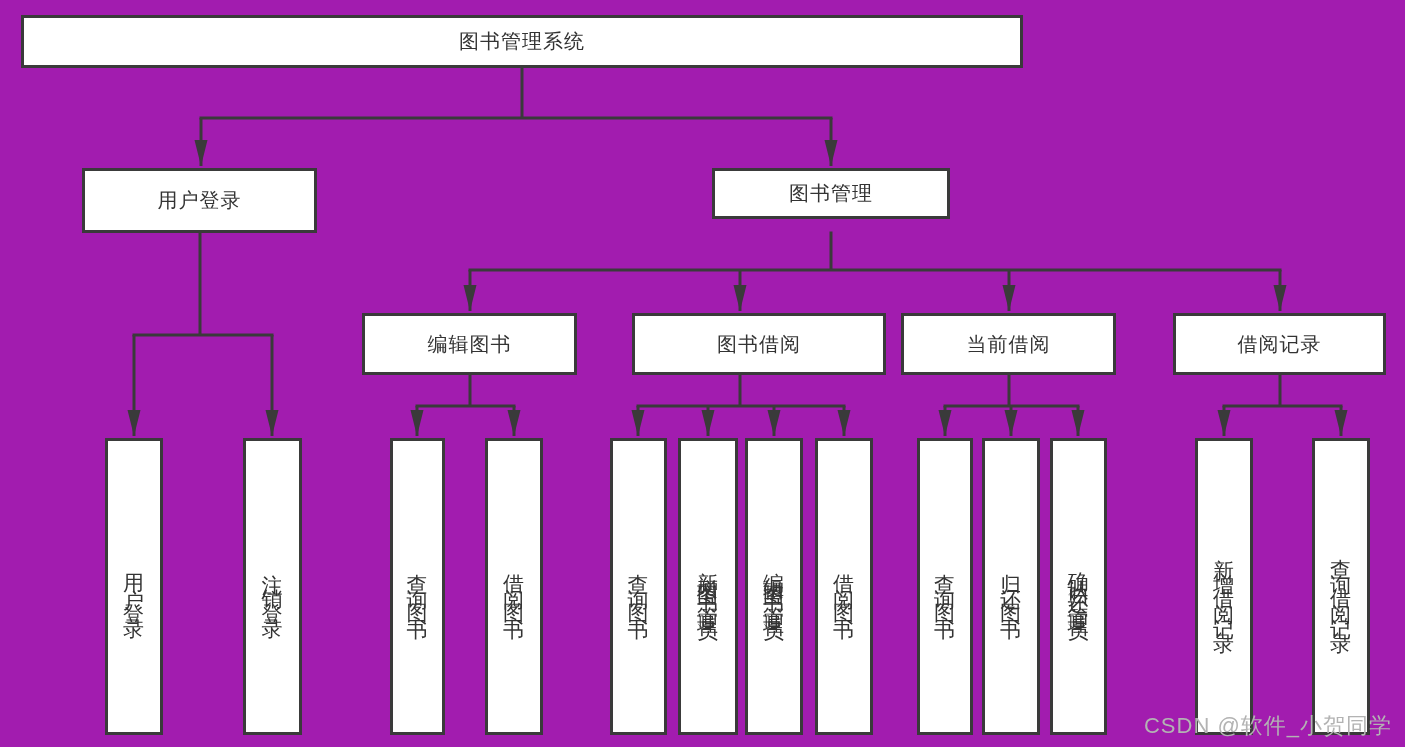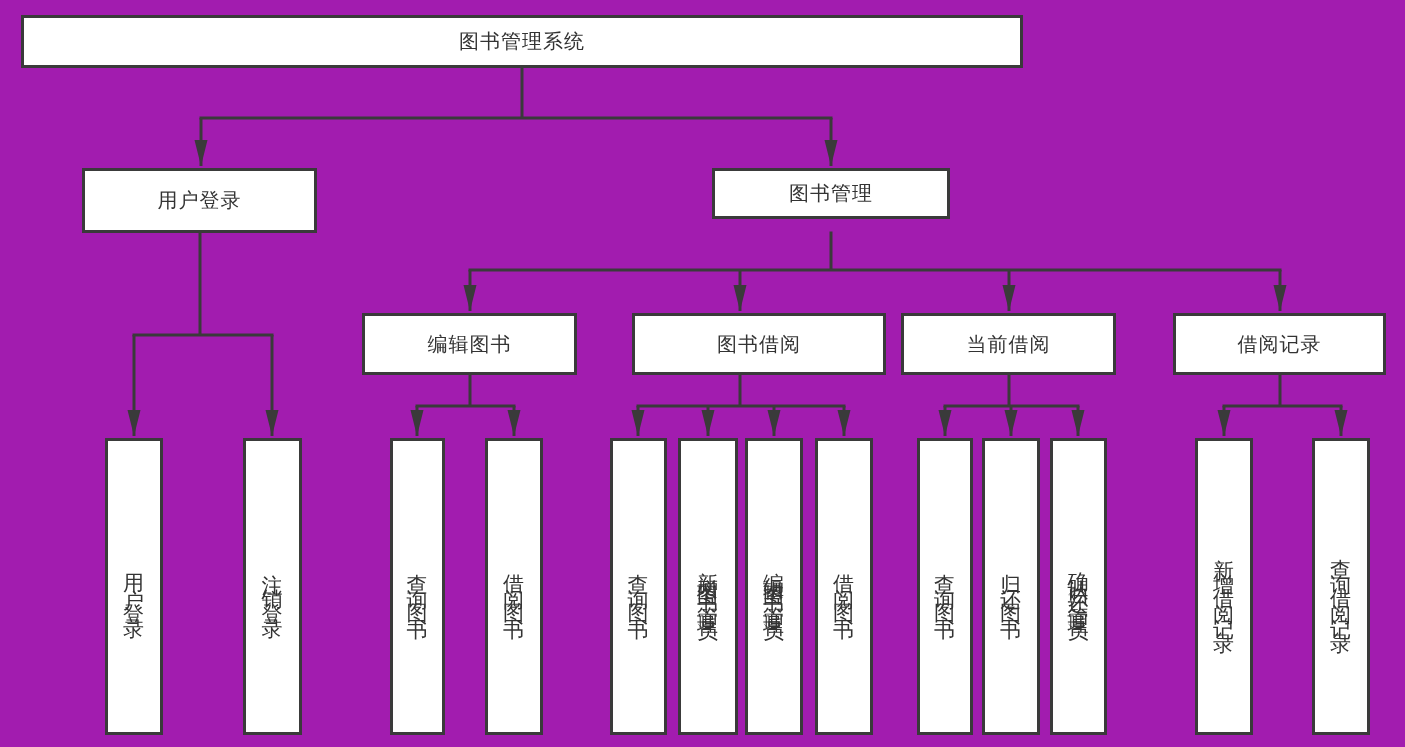--- a/index.html
+++ b/index.html
@@ -108,13 +108,14 @@
   <div class="box v tight" style="left:745px;top:438px;width:58px;height:297px">编辑图书（管理员）</div>
   <div class="box v" style="left:815px;top:438px;width:58px;height:297px">借阅图书</div>
 
   <div class="box v" style="left:917px;top:438px;width:56px;height:297px">查询图书</div>
   <div class="box v" style="left:982px;top:438px;width:58px;height:297px">归还图书</div>
   <div class="box v tight" style="left:1050px;top:438px;width:57px;height:297px">确认归还（管理员）</div>
 
   <div class="box v" style="left:1195px;top:438px;width:58px;height:297px">新增借阅记录</div>
   <div class="box v" style="left:1312px;top:438px;width:58px;height:297px">查询借阅记录</div>
 
+  <div class="watermark">CSDN @软件_小贺同学</div>
 </div>
 
 </body></html>

